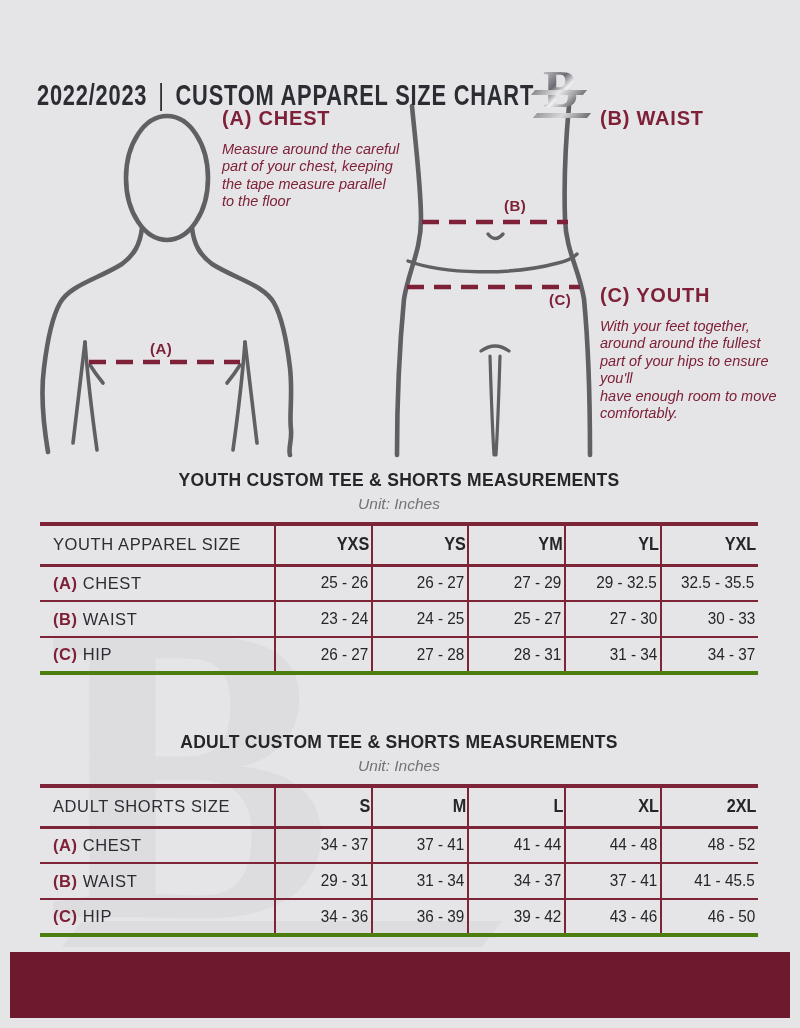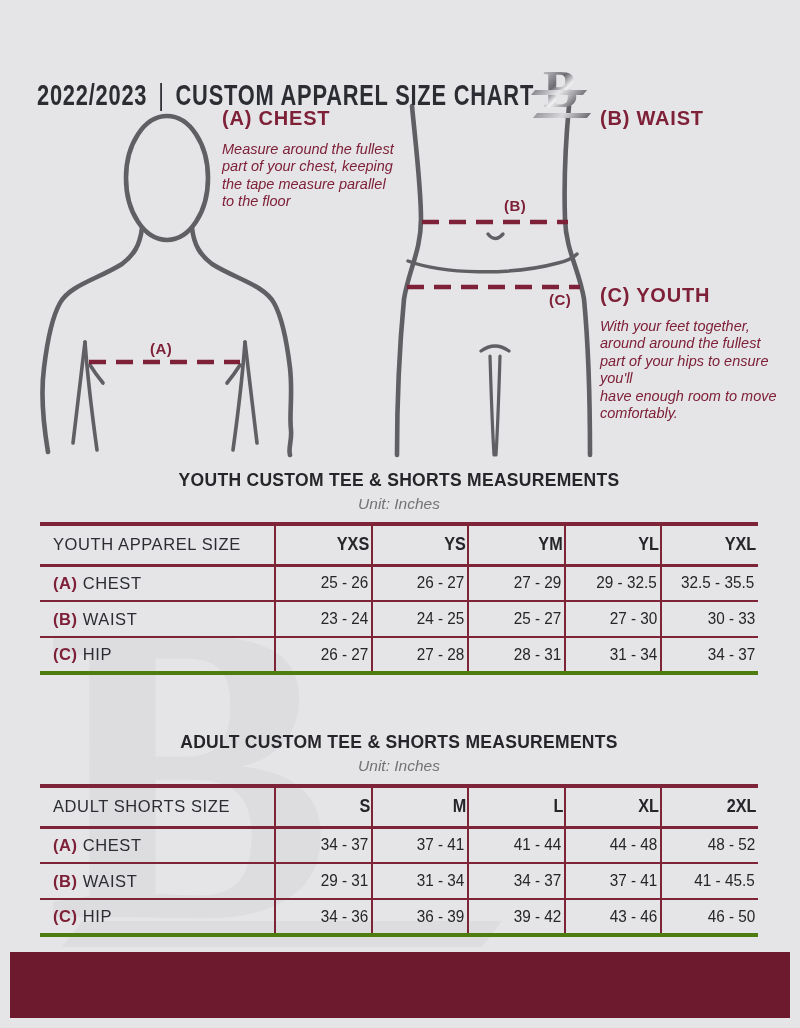--- a/index.html
+++ b/index.html
@@ -210,21 +210,21 @@
           <path d="M 227 239 C 224 280, 219 318, 215 347"></path>
           <path d="M 222 262 C 217 270, 214 274, 209 280"></path>
         </g>
       </g>
       <line x1="71" y1="259" x2="222" y2="259" stroke="#7e2038" stroke-width="4.6" stroke-dasharray="17 10"></line>
     </svg>
     <span class="marker" style="left:150px; top:340px;">(A)</span>
 
     <div class="note note-chest">
       <h3>(A) CHEST</h3>
-      <p>Measure around the fullest part of your chest, keeping the tape measure parallel to the floor</p>
+      <p>Measure around the careful part of your chest, keeping the tape measure parallel to the floor</p>
     </div>
 
     <svg class="figure-svg fig-right" width="212" height="356" viewBox="0 0 212 356" fill="none">
       <g stroke="#5f5f64" stroke-width="4.6" stroke-linecap="round" fill="none">
         <path d="M 24 3 C 28 45, 33 85, 33 116 C 33 148, 21 166, 16 196 C 11 248, 9 300, 9 352"></path>
         <path d="M 181 3 C 177 45, 176 85, 177 116 C 178 148, 191 166, 196 196 C 201 248, 202 300, 202 352"></path>
         <path d="M 20 158 C 55 171, 122 173, 170 160 C 179 158, 185 155, 189 151" stroke-width="3.4"></path>
         <path d="M 100 131 Q 107 140, 115 131" stroke-width="3.4"></path>
         <path d="M 93 248 Q 107 238, 121 248" stroke-width="3.2"></path>
         <path d="M 102 253 C 103 285, 104 320, 106 352" stroke-width="3.2"></path>

